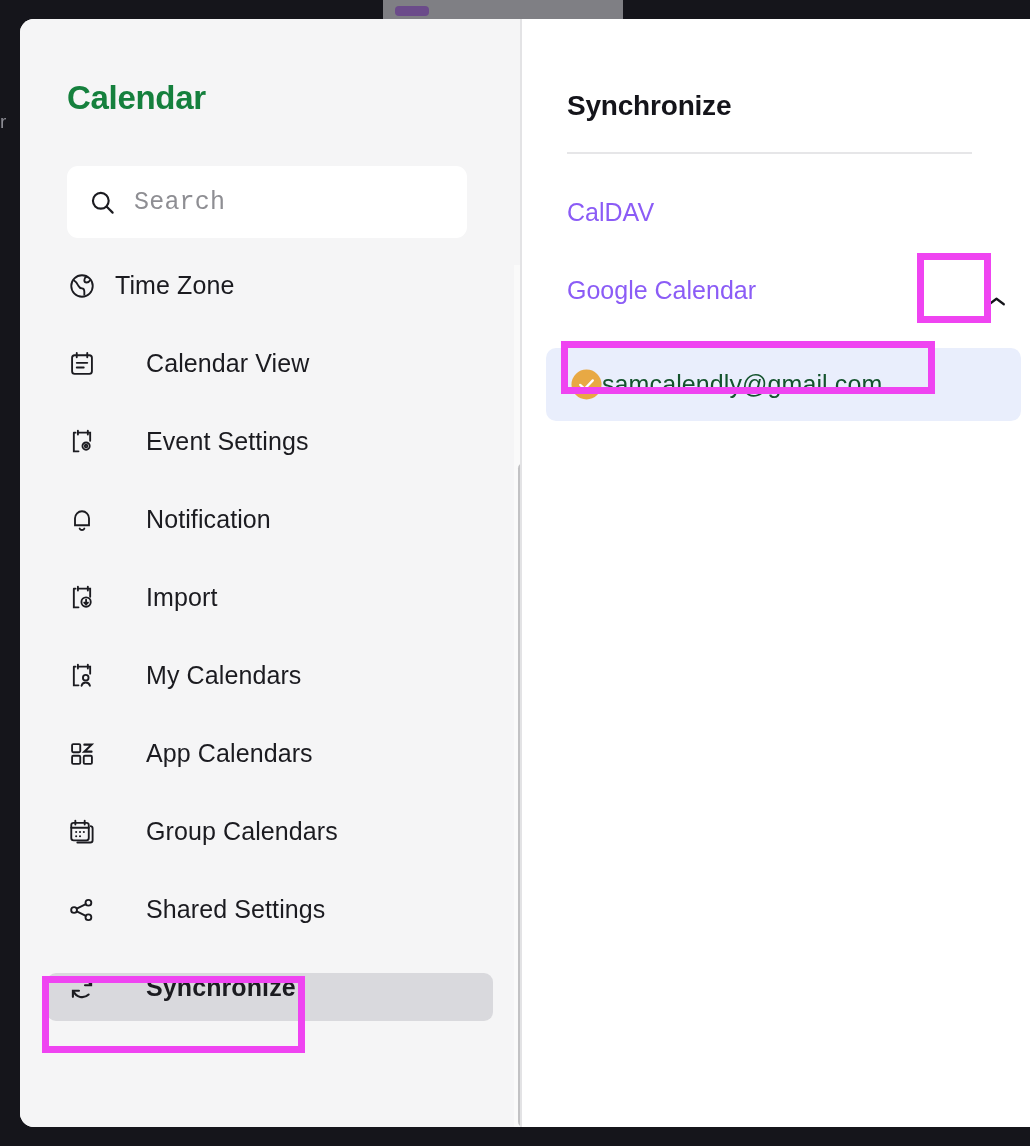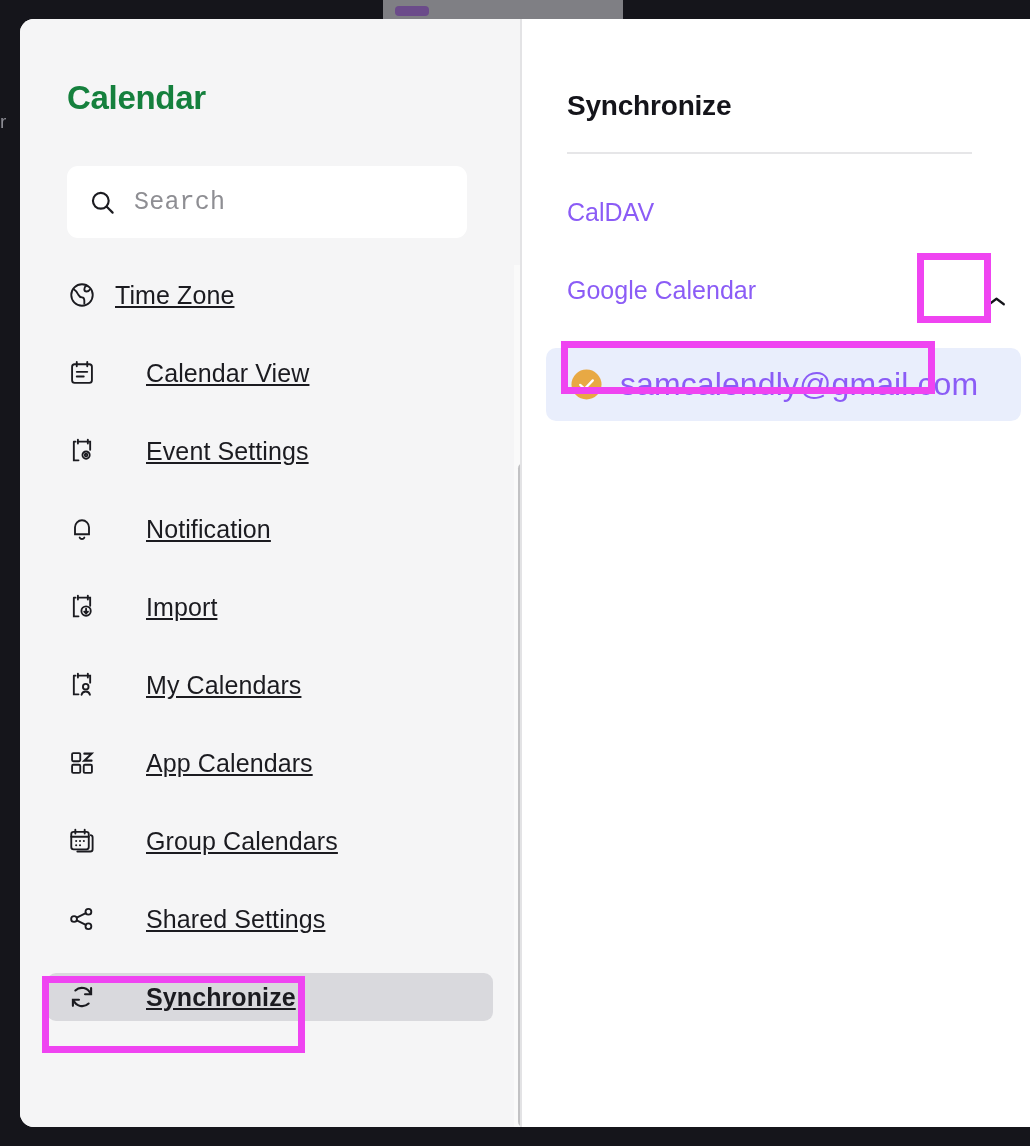--- a/index.html
+++ b/index.html
@@ -75,26 +75,25 @@
   .search-placeholder {
     margin-left: 18px;
     font-size: 25px; color: #8e8e93;
     letter-spacing: 0.2px;
   }
 
   .nav { position: absolute; left: 0; top: 252px; width: 500px; }
   .nav-item {
     position: relative;
     height: 48px;
-    display: flex; align-items: center;
+    display: flex; align-items: flex-start;
     margin: 0 27px 0 27px;
     padding-left: 20px;
     border-radius: 9px;
     color: #1b1b20;
-    text-decoration: underline;
   }
   .nav-item + .nav-item { margin-top: 30px; gap: 31px; }
   .nav-item.selected { background: #d9d9dd; }
   .nav-icon {
     width: 30px; height: 30px;
     flex: 0 0 auto;
     display: flex; align-items: center; justify-content: center;
   }
   .nav-label {
     margin-left: 18px;
@@ -155,22 +154,21 @@
     width: 475px; height: 73px;
     background: #e9eefc;
     border-radius: 10px;
     display: flex; align-items: center;
     padding-left: 25px;
   }
   .check-circle {
     width: 31px; height: 31px; flex: 0 0 auto;
   }
   .account-email {
-    margin-left: 18px;
-    font-size: 32px; color: #8b5cf6;
+    font-size: 25px; color: #14532d;
     letter-spacing: 0.1px;
   }
 
   
   .hl {
     position: absolute;
     border: 7px solid #ef44f1;
     background: transparent;
     pointer-events: none;
   }

